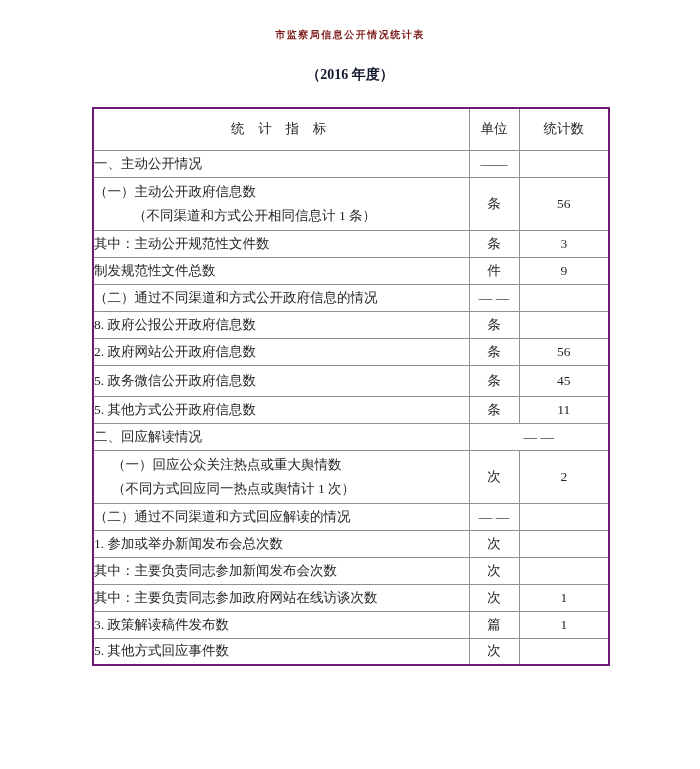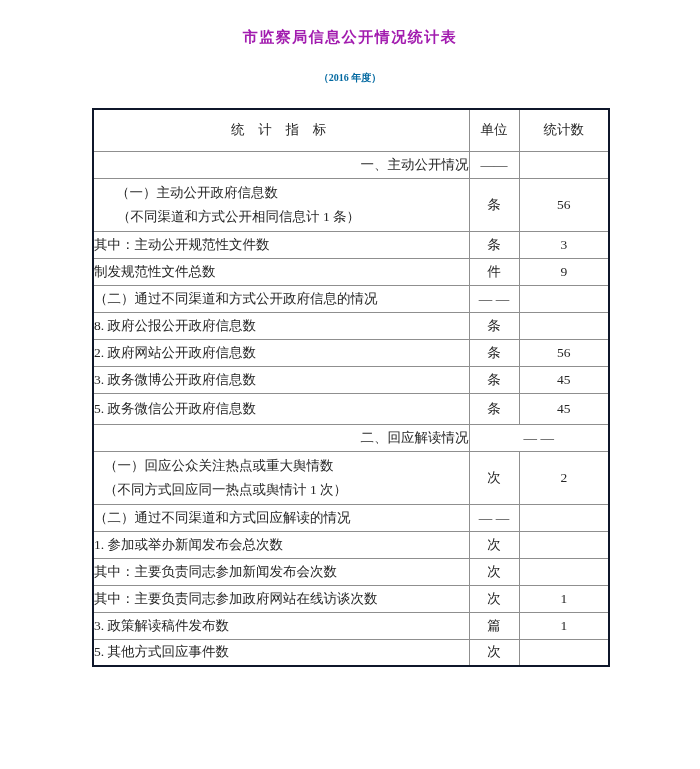--- a/index.html
+++ b/index.html
@@ -4,31 +4,31 @@
 <style>
   html,body{margin:0;padding:0;}
   body{
     width:700px;height:769px;background:#ffffff;color:#262626;
     font-family:"Liberation Serif","DejaVu Serif",serif;
     -webkit-font-smoothing:antialiased;
   }
   .doc-title{
     margin-top:28px;text-align:center;
     font-family:"Liberation Sans","DejaVu Sans",sans-serif;
-    font-weight:bold;font-size:15px;letter-spacing:1.5px;color:#a21caf;
+    font-weight:bold;font-size:10px;letter-spacing:1.5px;color:#7f1d1d;
   }
   .doc-subtitle{
     margin-top:24px;text-align:center;
     font-family:"Liberation Serif","DejaVu Serif",serif;
-    font-weight:bold;font-size:10px;color:#0369a1;
+    font-weight:bold;font-size:14px;color:#0f172a;
   }
   table.stats{
     border-collapse:collapse;table-layout:fixed;
     width:516px;margin:23px 0 0 92px;
-    border:2px solid #0f172a;
+    border:2px solid #701a75;
   }
   table.stats td,table.stats th{
     border:1px solid #8f8f8f;padding:0;vertical-align:middle;
     font-size:13.5px;font-weight:normal;color:#262626;
     overflow:hidden;white-space:nowrap;
   }
   col.c1{width:376px}col.c2{width:50px}col.c3{width:90px}
   tr{height:27px}
   tr.tr-hdr{height:42px}
   tr.tr-dbl{height:52px}
@@ -37,27 +37,27 @@
     font-weight:bold;font-size:15px;letter-spacing:5px;
     text-align:center;padding-left:5px;color:#1f1f1f;
   }
   th.h-sm{
     font-family:Liberation Mono, monospace;
     font-weight:bold;font-size:14px;text-align:center;color:#1f1f1f;
   }
   td.c-ind{text-align:left}
   td.sec{
     font-family:Liberation Serif, serif;
-    font-weight:bold;font-size:13.5px;color:#1f1f1f;text-align:right;
+    font-weight:bold;font-size:13.5px;color:#1f1f1f;
   }
   td.c-unit,td.c-num{text-align:center;font-size:13px}
   td.c-merged{text-align:center;font-size:13px;padding-left:50px}
   .ln{line-height:24px}
-  .pl6{padding-left:6px}.pl10{padding-left:10px}.pl13{padding-left:13px}
-  .pl18{padding-left:10px}.pl22{padding-left:22px}.pl33{padding-left:23px}
+  .pl6{padding-left:6px}.pl10{padding-left:18px}.pl13{padding-left:13px}
+  .pl18{padding-left:18px}.pl22{}.pl33{padding-left:39px}
   .pl46{padding-left:46px}.pl66{padding-left:66px}
   .dbl-wrap{padding:2px 0}
 </style>
 </head>
 <body>
 
 <div class="doc-title">市监察局信息公开情况统计表</div>
 <div class="doc-subtitle">（2016 年度）</div>
 
 <table class="stats">
@@ -114,32 +114,32 @@
     <td class="c-unit">条</td>
     <td class="c-num"></td>
   </tr>
 
   <tr>
     <td class="c-ind pl22">2. 政府网站公开政府信息数</td>
     <td class="c-unit">条</td>
     <td class="c-num">56</td>
   </tr>
 
-  <tr>
-    <td class="c-ind pl22">3. 政务微博公开政府信息数</td>
-    <td class="c-unit">条</td>
-    <td class="c-num">45</td>
-  </tr>
 
   <tr style="height:31px">
     <td class="c-ind pl22">5. 政务微信公开政府信息数</td>
     <td class="c-unit">条</td>
     <td class="c-num">45</td>
   </tr>
 
+  <tr>
+    <td class="c-ind pl22">5. 其他方式公开政府信息数</td>
+    <td class="c-unit">条</td>
+    <td class="c-num">11</td>
+  </tr>
 
   <tr>
     <td class="c-ind sec pl6">二、回应解读情况</td>
     <td class="c-merged" colspan="2">— —</td>
   </tr>
 
   <tr class="tr-dbl">
     <td class="c-ind">
       <div class="dbl-wrap">
         <div class="ln pl10">（一）回应公众关注热点或重大舆情数</div>

